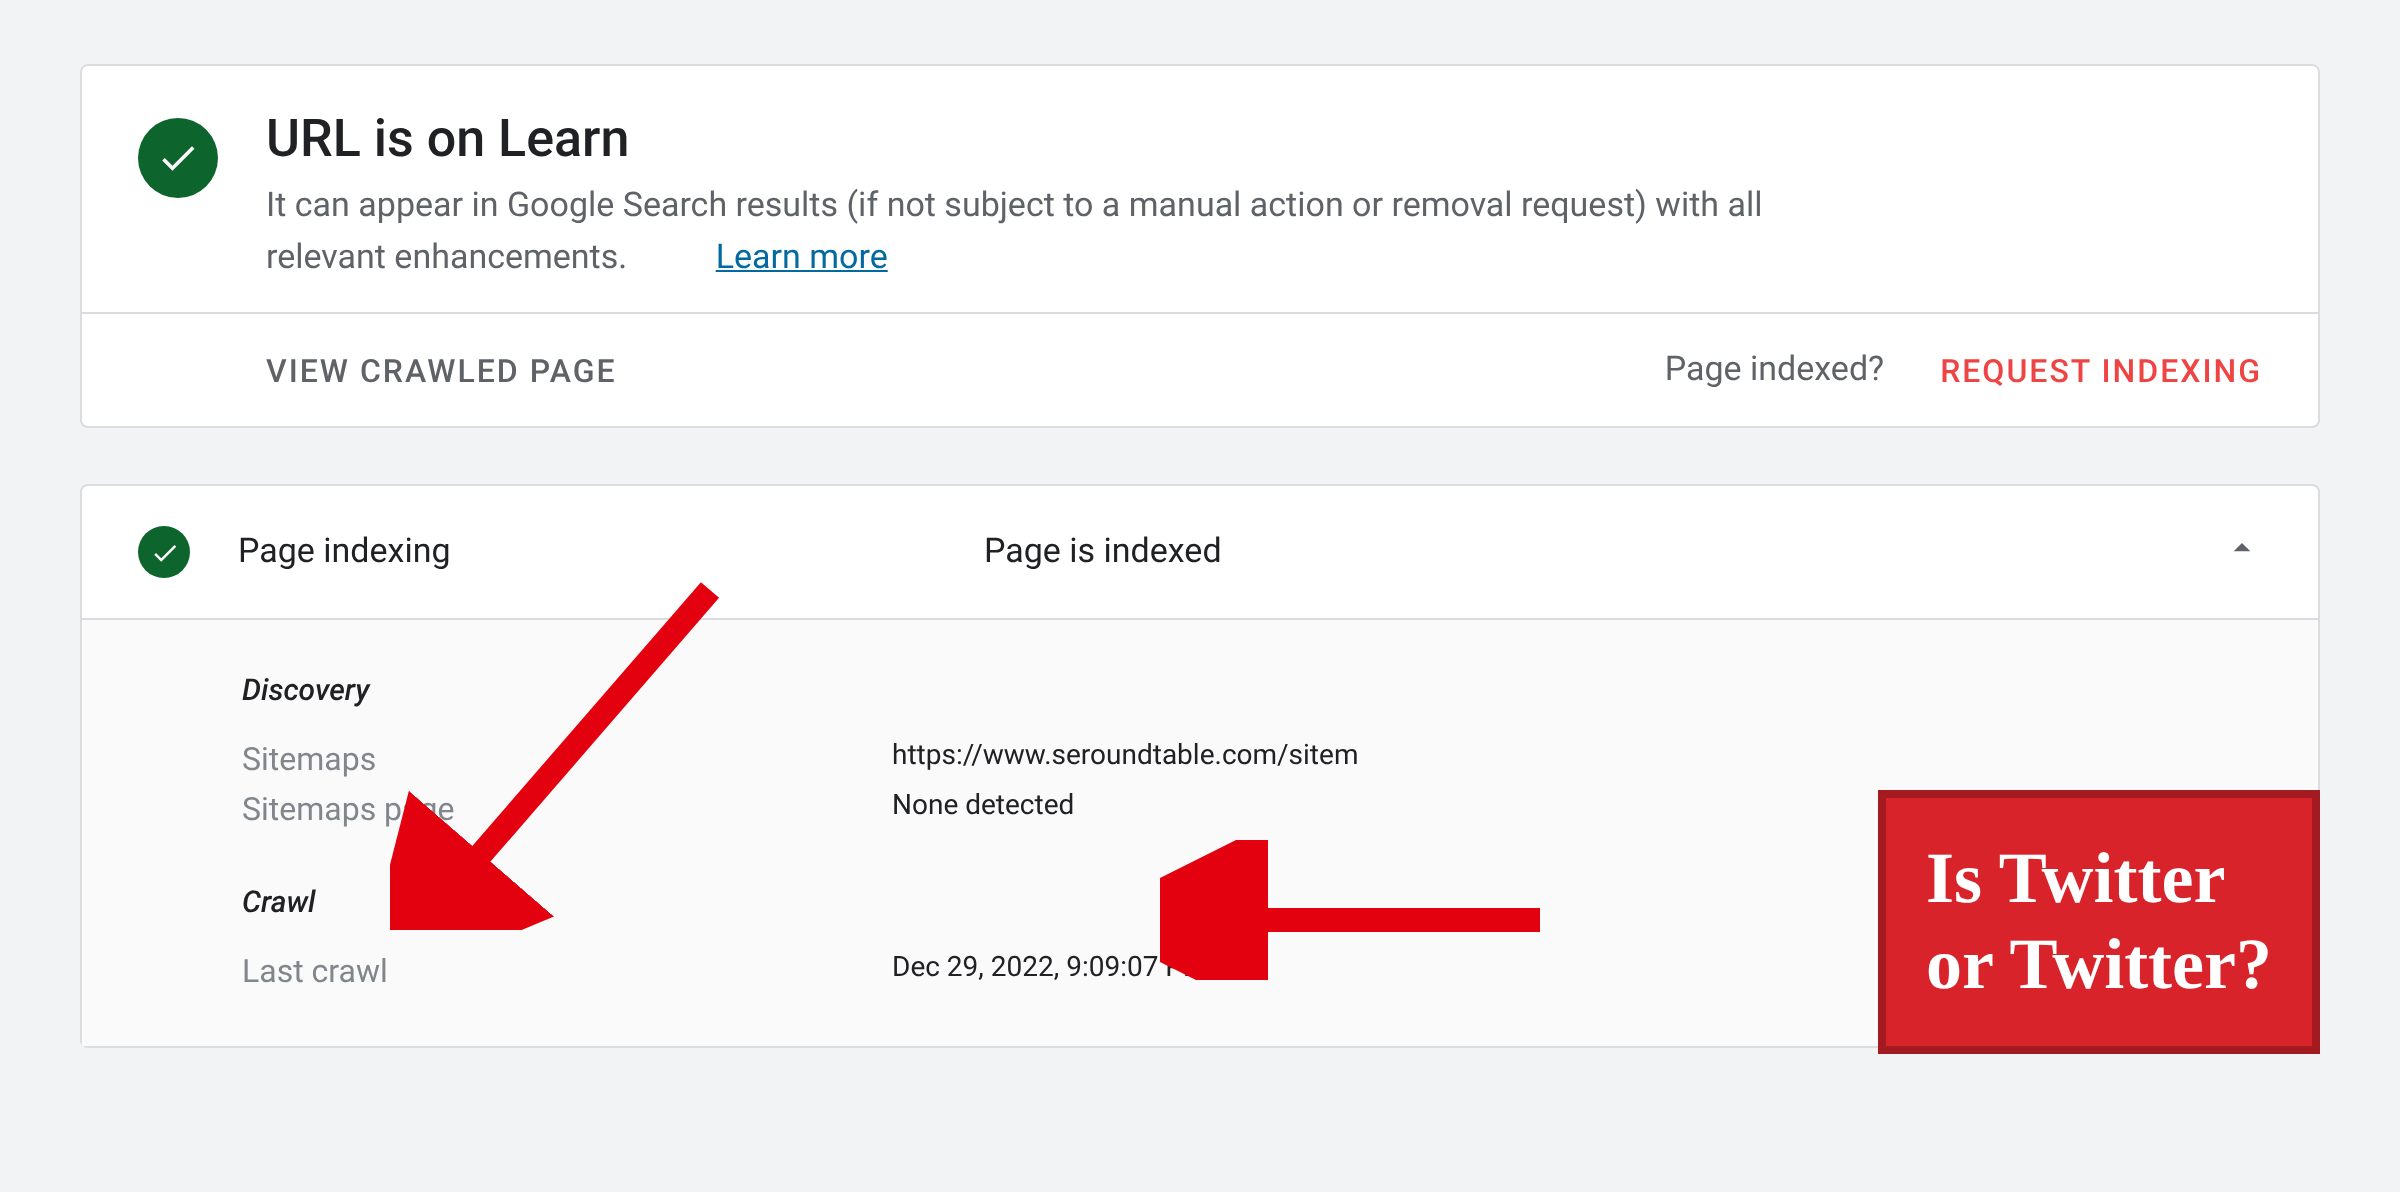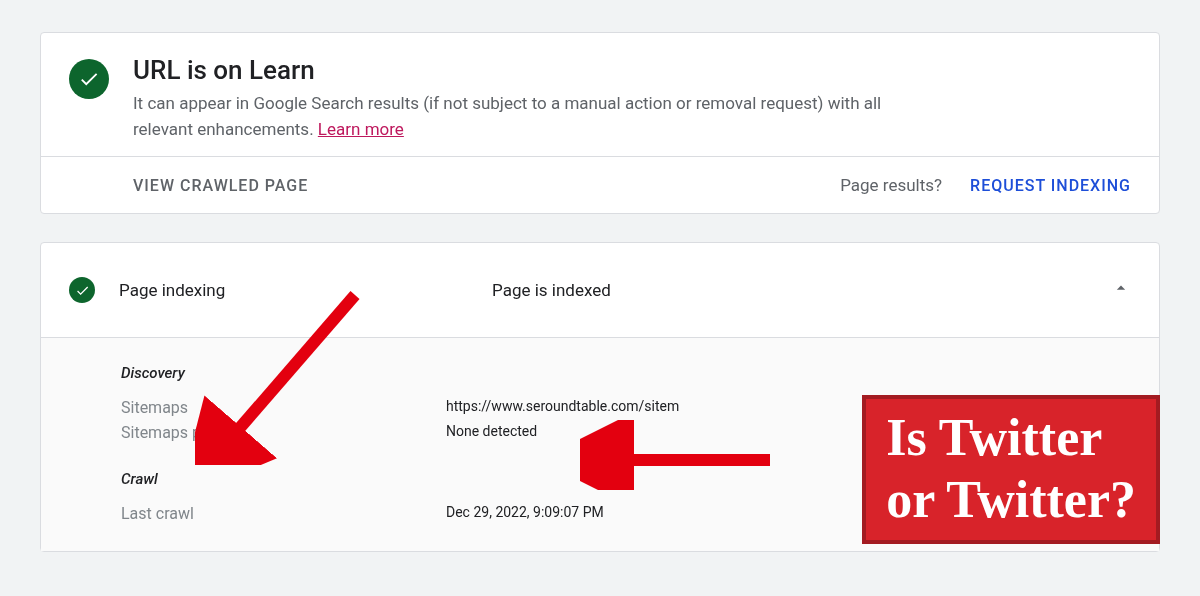--- a/index.html
+++ b/index.html
@@ -31,38 +31,38 @@
     margin-top: 4px;
   }
   .check-circle svg { width: 22px; height: 22px; fill: #fff; }
   .title-block { flex: 1; }
   .title {
     font-size: 26px; font-weight: 500; color: #202124; margin-bottom: 6px;
   }
   .subtitle {
     font-size: 17px; color: #5f6368; line-height: 1.5; max-width: 760px;
   }
-  .subtitle a { color: #be185d; text-decoration: underline; cursor: pointer; }
+  .subtitle a { color: #0369a1; text-decoration: underline; cursor: pointer; margin-left: 40px; }
   .row2 {
     border-top: 1px solid #dadce0;
     display: flex; align-items: center; justify-content: space-between;
     padding: 18px 28px 18px 92px;
   }
   .btn-flat {
     font-size: 16px; font-weight: 500; letter-spacing: 1px;
     color: #5f6368; cursor: pointer;
   }
   .right-actions { display:flex; align-items:center; gap:28px; }
   .muted { color: #5f6368; font-size: 17px; }
-  .req-link { font-size: 16px; font-weight: 500; letter-spacing: 1px; color: #1d4ed8; cursor: pointer; text-align: center; }
+  .req-link { font-size: 16px; font-weight: 500; letter-spacing: 1px; color: #ef4444; cursor: pointer; text-align: center; }
 
   
   .card2 { margin: 28px 40px 0 40px; }
   .card2 .header {
-    display: flex; align-items: center; padding: 34px 28px;
+    display: flex; align-items: center; padding: 20px 28px;
     gap: 24px;
   }
   .check-small {
     width: 26px; height: 26px; border-radius: 50%;
     background: #0d652d;
     display:flex; align-items:center; justify-content:center;
   }
   .check-small svg { width: 15px; height: 15px; fill: #fff; }
   .hdr-label { font-size: 17px; color: #202124; width: 325px; }
   .hdr-value { font-size: 17px; color: #202124; flex:1;margin-left:24px; }
@@ -77,25 +77,25 @@
   .kv .k { width: 325px; font-size: 16px; color:#80868b; }
   .kv .v { font-size: 14px; color:#202124; }
   .section-gap { height: 18px; }
 
   
   .anno-box {
     position: absolute;
     right: 40px; top: 395px;
     background: #d8232a;
     border: 4px solid #a31b21;
-    padding: 8px 20px;
+    padding: 19px 20px;
     color: #fff;
     font-family: Georgia, 'Times New Roman', serif;
     font-weight: 700;
-    font-size: 52px;
+    font-size: 36px;
     line-height: 1.2;
     text-align: left;
   }
   .arrow-svg { position: absolute; pointer-events: none; }
   .arrow1 { left: 195px; top: 275px; }
   .arrow2 { left: 580px; top: 420px; }
 </style>
 </head>
 <body>
 
@@ -109,21 +109,21 @@
     <div class="title-block">
       <div class="title">URL is on Learn</div>
       <div class="subtitle">
         <span>It can appear in Google Search results (if not subject to a manual action or removal request) with all relevant enhancements. </span><a>Learn more</a>
       </div>
     </div>
   </div>
   <div class="row2">
     <div class="btn-flat">VIEW CRAWLED PAGE</div>
     <div class="right-actions">
-      <span class="muted">Page results?</span>
+      <span class="muted">Page indexed?</span>
       <span class="req-link">REQUEST INDEXING</span>
     </div>
   </div>
 </div>
 
 <div class="card card2">
   <div class="header">
     <div class="check-small">
       <svg viewBox="0 0 24 24">
           <path d="M9 16.2 4.8 12l-1.4 1.4L9 19 21 7l-1.4-1.4z"></path>

